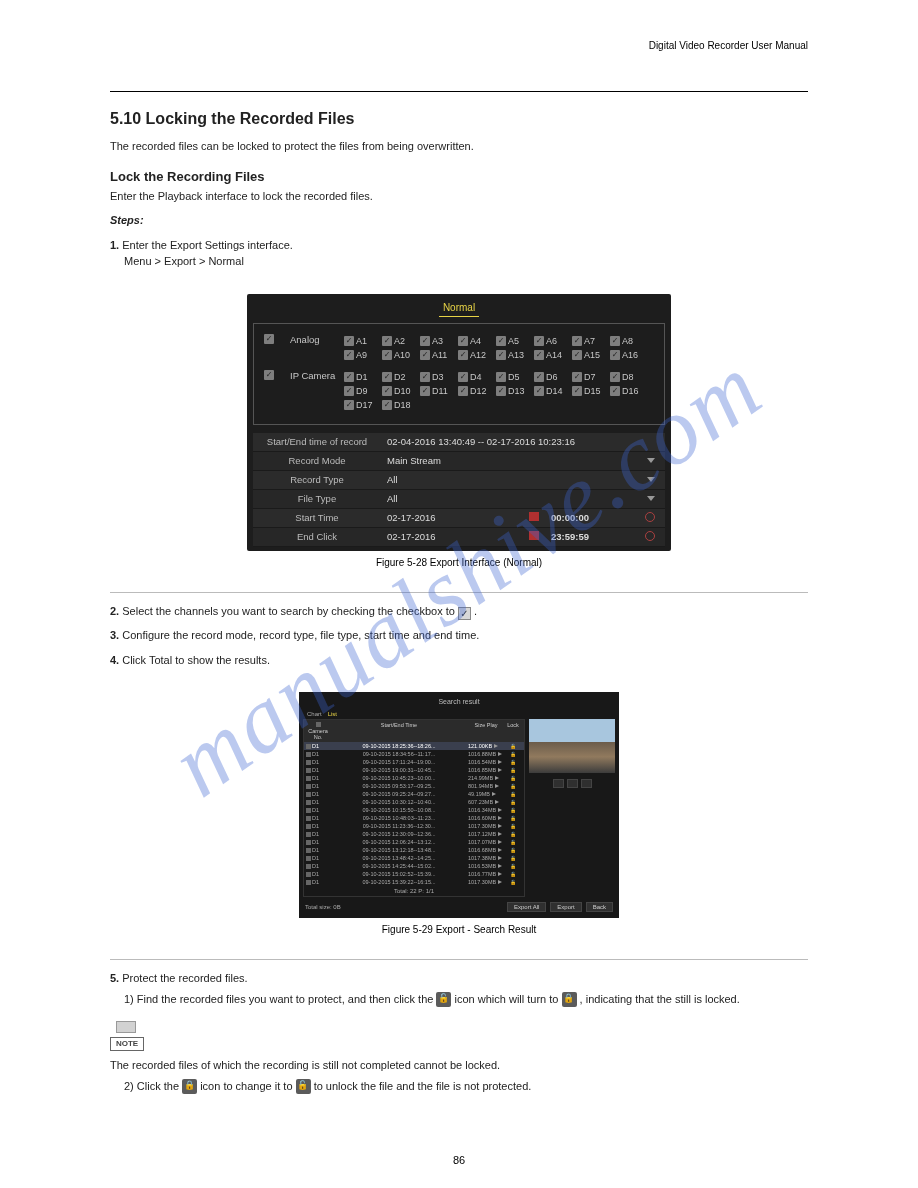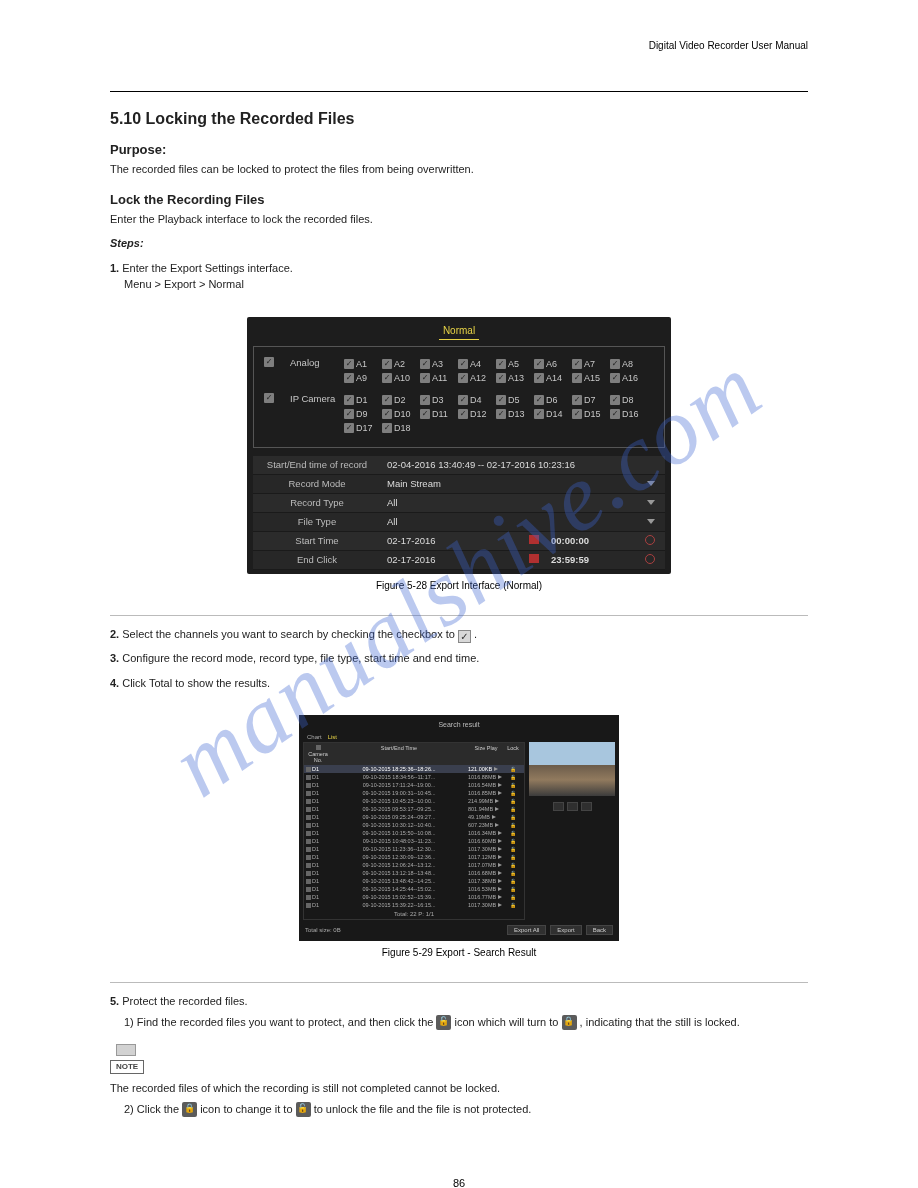--- a/index.html
+++ b/index.html
@@ -213,21 +213,20 @@
 <body>
 
 <div class="page">
   <div class="watermark">manualshive.com</div>
 
   <div class="title-block">Digital Video Recorder User Manual</div>
   <div class="rule"></div>
 
   <div class="heading">5.10 Locking the Recorded Files</div>
 
-  <div class="sub">Purpose:</div>
   <div class="body-text">The recorded files can be locked to protect the files from being overwritten.</div>
 
   <div class="sub">Lock the Recording Files</div>
   <div class="body-text">Enter the Playback interface to lock the recorded files.</div>
 
   <div class="body-text step-block"><span class="step-italic">Steps:</span></div>
 
   <div class="body-text step-block">
     <span class="step-num">1. </span><span>Enter the Export Settings interface.</span><br>
     <span style="padding-left:14px;">Menu &gt; Export &gt; Normal</span>

